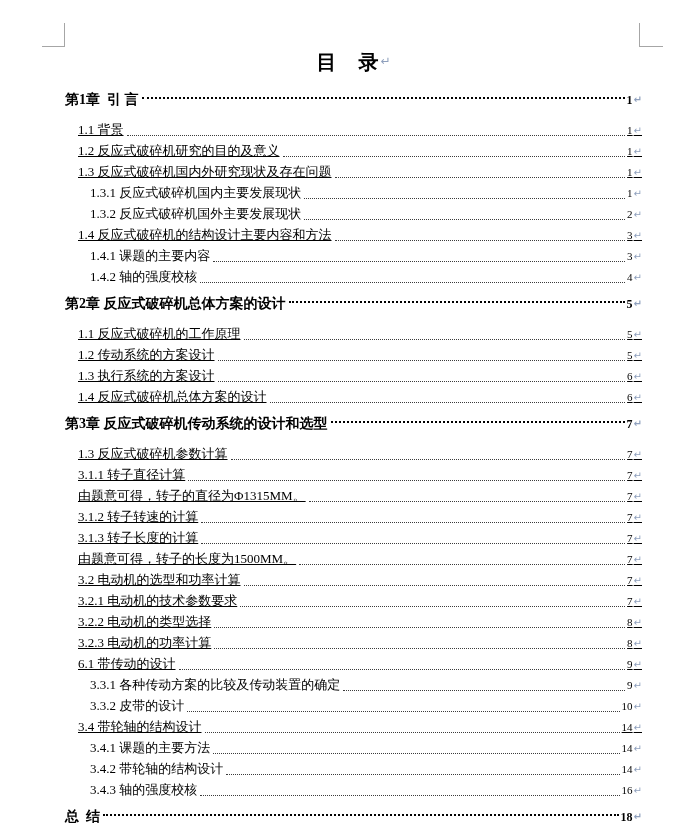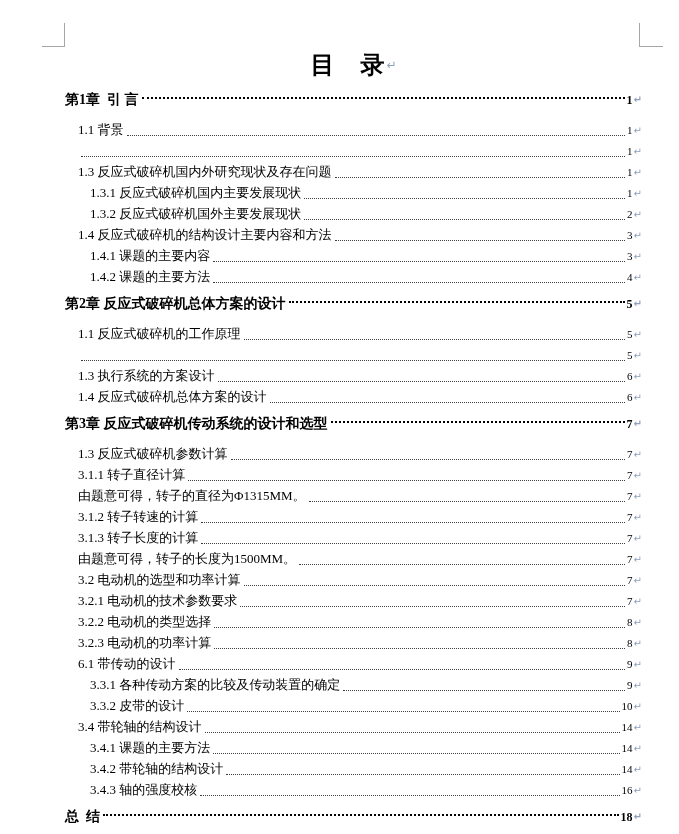--- a/index.html
+++ b/index.html
@@ -33,21 +33,21 @@
     left: 65px; top: 47px;
     width: 577px;
   }
   .title-row {
     margin-top: 2px;
     height: 34px;
     text-align: center;
     white-space: pre;
   }
   .title-text {
-    font-size: 24px;
+    font-size: 20px;
     font-weight: bold;
     letter-spacing: 1px;
     margin-top: 32px;
   }
   .pilcrow {
     color: #8fa0bd;
     font-size: 10px;
     font-family: "DejaVu Sans", sans-serif;
     margin-left: 1px;
   }
@@ -76,21 +76,21 @@
   .row.chapter {
     height: 22px;
     margin-top: 6px;
     margin-bottom: 8px;
     font-size: 14px;
     font-weight: bold;
     align-items: center;
   }
   .row.chapter .leader { border-bottom: 2px dotted #000; margin-bottom: 4px; }
   .row.chapter .pagenum { font-size: 12px; font-weight: bold; }
-  .row.l2 { padding-left: 13px; }
+  .row.l2 { padding-left: 13px; text-decoration: underline; }
   .row.l3 { padding-left: 25px; align-items: flex-end; }
 </style>
 </head>
 <body>
 
 <div class="page">
   <div class="crop crop-tl"></div>
   <div class="crop crop-tr"></div>
 
   <div class="content">
@@ -105,20 +105,21 @@
   </div>
 
   <div class="row l2">
     <span class="row-text">1.1 背景</span>
     <span class="leader"></span>
     <span class="pagenum">1</span>
     <span class="pilcrow">↵</span>
   </div>
 
   <div class="row l2">
+    <span class="row-text">1.2 反应式破碎机研究的目的及意义</span>
     <span class="leader"></span>
     <span class="pagenum">1</span>
     <span class="pilcrow">↵</span>
   </div>
 
   <div class="row l2">
     <span class="row-text">1.3 反应式破碎机国内外研究现状及存在问题</span>
     <span class="leader"></span>
     <span class="pagenum">1</span>
     <span class="pilcrow">↵</span>
@@ -146,41 +147,42 @@
   </div>
 
   <div class="row l3">
     <span class="row-text">1.4.1 课题的主要内容</span>
     <span class="leader"></span>
     <span class="pagenum">3</span>
     <span class="pilcrow">↵</span>
   </div>
 
   <div class="row l3">
-    <span class="row-text">1.4.2 课题的主要方法</span>
+    <span class="row-text">1.4.2 轴的强度校核</span>
     <span class="leader"></span>
     <span class="pagenum">4</span>
     <span class="pilcrow">↵</span>
   </div>
 
   <div class="row chapter">
     <span class="row-text">第2章 反应式破碎机总体方案的设计</span>
     <span class="leader"></span>
     <span class="pagenum">5</span>
     <span class="pilcrow">↵</span>
   </div>
 
   <div class="row l2">
     <span class="row-text">1.1 反应式破碎机的工作原理</span>
     <span class="leader"></span>
     <span class="pagenum">5</span>
     <span class="pilcrow">↵</span>
   </div>
 
   <div class="row l2">
+    <span class="row-text">1.2 传动系统的方案设计</span>
     <span class="leader"></span>
     <span class="pagenum">5</span>
     <span class="pilcrow">↵</span>
   </div>
 
   <div class="row l2">
     <span class="row-text">1.3 执行系统的方案设计</span>
     <span class="leader"></span>
     <span class="pagenum">6</span>
     <span class="pilcrow">↵</span>

